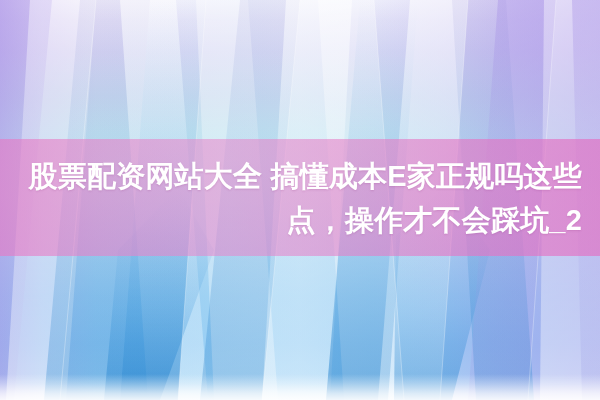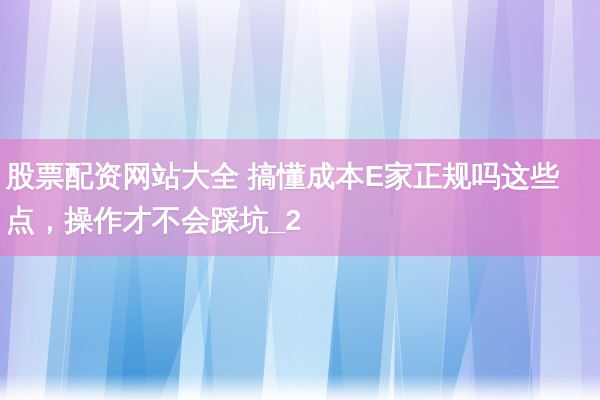--- a/index.html
+++ b/index.html
@@ -76,23 +76,23 @@
       rgba(230,116,196,0.63) 78%,
       rgba(228,110,194,0.66) 100%
     );
     display: flex;
     align-items: center;
     justify-content: center;
   }
   .title-text {
     width: 100%;
     margin: 0;
-    padding: 0 6px;
+    padding: 0 18px;
     box-sizing: border-box;
-    text-align: left;
+    text-align: right;
     color: #ffffff;
     font-size: 29px;
     line-height: 44px;
     font-weight: 700;
     letter-spacing: 0.2px;
     text-shadow: 0 1px 2px rgba(150,60,130,0.22);
     white-space: normal;
     word-break: break-all;
   }
 

